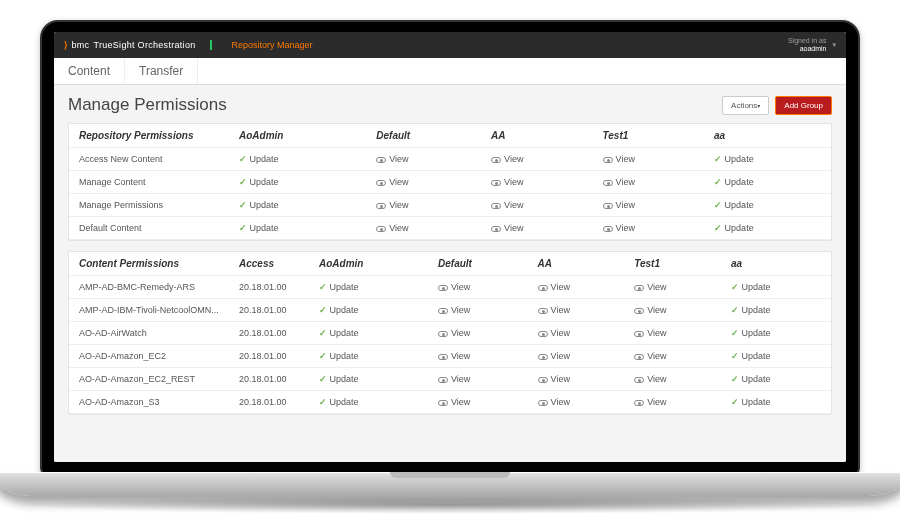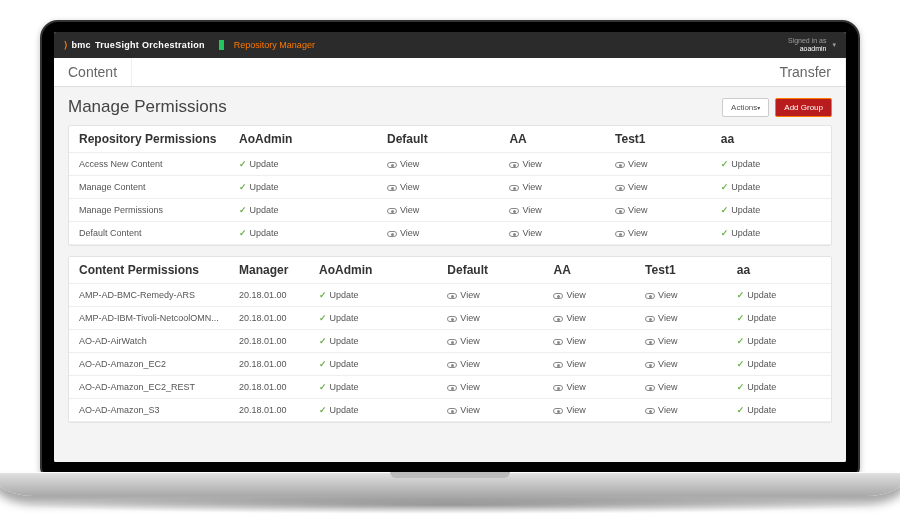--- a/index.html
+++ b/index.html
@@ -6,41 +6,41 @@
   body { font-family: -apple-system, BlinkMacSystemFont, "Segoe UI", Arial, sans-serif; background: #fff; display: flex; justify-content: center; align-items: flex-start; padding: 20px 0 60px; }
   .laptop { width: 820px; position: relative; border: 2px solid #333; border-radius: 18px 18px 8px 8px; background: #000; padding: 10px 12px 12px; box-shadow: 0 2px 6px rgba(0,0,0,0.25); }
   .screen { background: #f5f5f5; border-radius: 2px; overflow: hidden; height: 430px; display: flex; flex-direction: column; }
   .laptop-base { position: absolute; left: -48px; right: -48px; bottom: -22px; height: 24px; background: linear-gradient(#e2e2e2,#a9a9a9); border-radius: 0 0 40px 40px/0 0 20px 20px; box-shadow: 0 8px 10px rgba(0,0,0,0.35), inset 0 1px 1px #fff; }
   .laptop-base::before { content:""; position:absolute; top:0; left:50%; transform:translateX(-50%); width:120px; height:6px; background:#bcbcbc; border-radius:0 0 6px 6px; }
   .laptop-shadow { position:absolute; left:-30px; right:-30px; bottom:-40px; height:18px; background:radial-gradient(ellipse at center, rgba(0,0,0,0.3),rgba(0,0,0,0) 70%); z-index:-1;}
   
   .topbar { background:#2b2b2b; color:#d9d9d9; display:flex; align-items:center; height:26px; padding:0 10px; font-size:9px; }
   .brand { display:flex; align-items:center; gap:4px; }
   .brand-logo { color:#ff7800; font-weight:bold; }
-  .brand-name { color:#fff; font-weight:700; letter-spacing:.3px;}
-  .brand-sub { color:#ff7800; margin-left:10px; border-left:5px solid #22c55e; padding-left:10px; }
+  .brand-name { color:#fff; font-weight:400; letter-spacing:.3px;}
+  .brand-sub { color:#ff7800; margin-left:10px; border-left:2px solid #22c55e; padding-left:20px; }
   .spacer { flex:1; }
   .signed { text-align:right; font-size:7px; line-height:1.1; color:#c9c9c9; display:flex; align-items:center; gap:6px;}
   .signed-label { opacity:.7;}
   .signed-user { color:#fff; }
   .chev { font-size:7px; opacity:.7;}
-  .tabs { background:#fff; border-bottom:1px solid #ddd; display:flex; font-size:14px;justify-content:space-between; }
+  .tabs { background:#fff; border-bottom:1px solid #ddd; display:flex; font-size:12px; }
   .tab { padding:6px 14px; color:#666; border-right:1px solid #eee; cursor:pointer;}
   .tab.active { background:#f4f4f4; color:#333; font-weight:600; border-bottom:2px solid #fff; margin-bottom:-1px;}
   .content { flex:1; padding:10px 14px 16px; overflow:auto; background:#f4f4f4; }
   .title-row { display:flex; align-items:center; margin-bottom:8px; }
   .page-title { font-size:17px; font-weight:300; color:#444; }
   .actions-row { margin-left:auto; display:flex; gap:6px; }
   .btn { font-size:8px; padding:4px 8px; border-radius:2px; border:1px solid #ccc; background:#fff; color:#555; cursor:pointer; display:inline-flex; align-items:center; gap:0;}
   .btn .tri { font-size:6px;}
   .btn-primary { background:#b91c1c; border-color:#ff7800; color:#fff; }
   .panel { background:#fff; border:1px solid #e3e3e3; border-radius:2px; margin-bottom:10px; font-size:9px; color:#555; }
   table { width:100%; border-collapse:collapse; }
   th, td { text-align:left; padding:6px 10px; border-bottom:1px solid #eee; white-space:nowrap; }
-  th { font-weight:600; color:#333; font-size:12px; }
+  th { font-weight:600; color:#333; font-size:10px;font-style:italic; }
   td:first-child, th:first-child { width:160px; overflow:hidden; text-overflow:ellipsis; max-width:160px;}
   .perm { display:inline-flex; align-items:center; gap:3px; }
   .eye { display:inline-block; width:10px; height:6px; border:1px solid #888; border-radius:60%/100%; position:relative; top:1px;}
   .eye::after { content:""; position:absolute; width:3px; height:3px; background:#888; border-radius:50%; left:3px; top:1px;}
   .check { color:#6ab04c; font-weight:bold; font-size:9px; }
   .version-col { width:80px; }
 </style>
 </head>
 <body>
 
@@ -190,21 +190,21 @@
               </tr>
             </tbody>
         </table>
       </div>
 
       <div class="panel">
         <table>
           <thead>
               <tr id="content-head">
                 <th>Content Permissions</th>
-                <th class="version-col">Manager</th>
+                <th class="version-col">Access</th>
                 <th>AoAdmin</th>
                 <th>Default</th>
                 <th>AA</th>
                 <th>Test1</th>
                 <th>aa</th>
               </tr>
             </thead>
           <tbody id="content-body">
               <tr>
                 <td>AMP-AD-BMC-Remedy-ARS</td>

